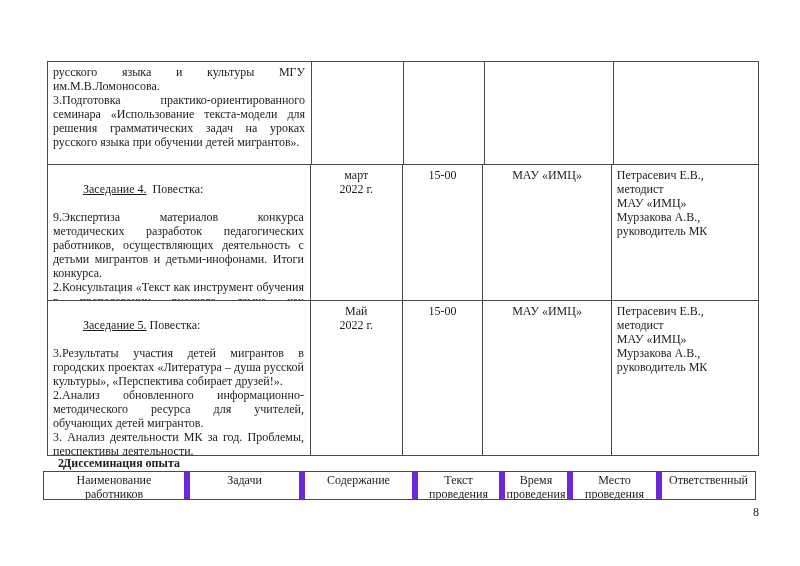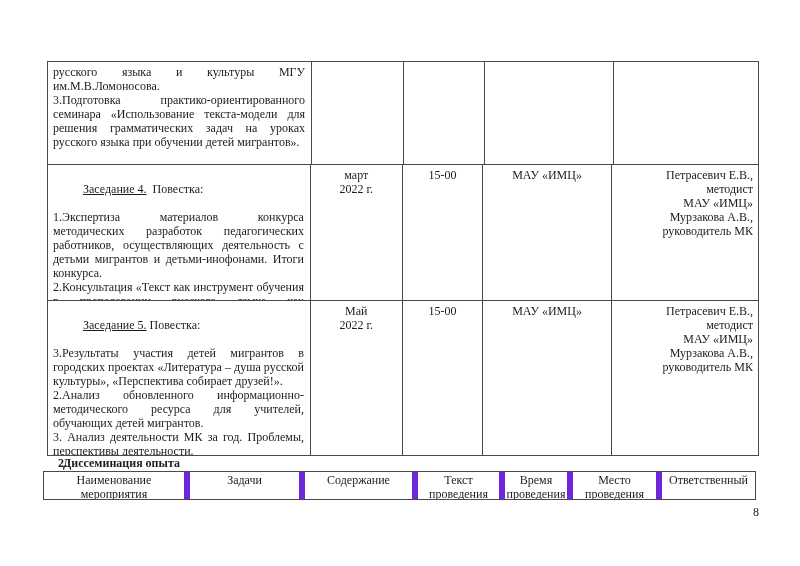--- a/index.html
+++ b/index.html
@@ -46,21 +46,21 @@
   .t1 .cell {
     box-sizing: border-box;
     border-right: 1px solid #4a4a4a;
     padding: 3px 5px 0 5px;
     overflow: hidden;
   }
   .t1 .c1 { width: 264px; padding-right: 6px; }
   .t1 .c2 { width: 92px;  text-align: center; }
   .t1 .c3 { width: 81px;  text-align: center; }
   .t1 .c4 { width: 129px; text-align: center; }
-  .t1 .c5 { flex: 1 1 auto; border-right: none; text-align: right; }
+  .t1 .c5 { flex: 1 1 auto; border-right: none; }
   .t1 .c1 p {
     margin: 0;
     text-align: justify;
     white-space: pre-wrap;
   }
   .t1 .title-line { white-space: pre-wrap; }
   .t1 .title-line .underlined { text-decoration: underline; }
 
   
   .section-heading {
@@ -125,21 +125,21 @@
       <div class="cell c3"></div>
       <div class="cell c4"></div>
       <div class="cell c5"></div>
     </div>
 
     <div class="t1-row r2">
       <div class="cell c1">
         <div class="title-line">
           <span class="underlined">Заседание 4.</span><span>  Повестка:</span>
         </div>
-        <p>1.Экспертиза материалов конкурса методических разработок педагогических работников, осуществляющих деятельность с детьми мигрантов и детьми-инофонами. Итоги конкурса.</p>
+        <p>9.Экспертиза материалов конкурса методических разработок педагогических работников, осуществляющих деятельность с детьми мигрантов и детьми-инофонами. Итоги конкурса.</p>
         <p>2.Консультация «Текст как инструмент обучения в преподавании русского языка как иностранного и русского языка как неродного в школе».</p>
       </div>
       <div class="cell c2">
         <div>март</div>
         <div>2022 г.</div>
       </div>
       <div class="cell c3">
         <div>15-00</div>
       </div>
       <div class="cell c4">
@@ -182,21 +182,21 @@
   </div>
 
   <div class="section-heading">
     <span class="num">2.</span>
     <span class="ttl">Диссеминация опыта</span>
   </div>
 
   <div class="t2">
     <div class="hcell h1">
       <div>Наименование</div>
-      <div>мероприятия</div>
+      <div>работников</div>
     </div>
     <div class="hcell h2">
       <div>Задачи</div>
     </div>
     <div class="hcell h3">
       <div>Содержание</div>
     </div>
     <div class="hcell h4">
       <div>Текст</div>
       <div>проведения</div>

